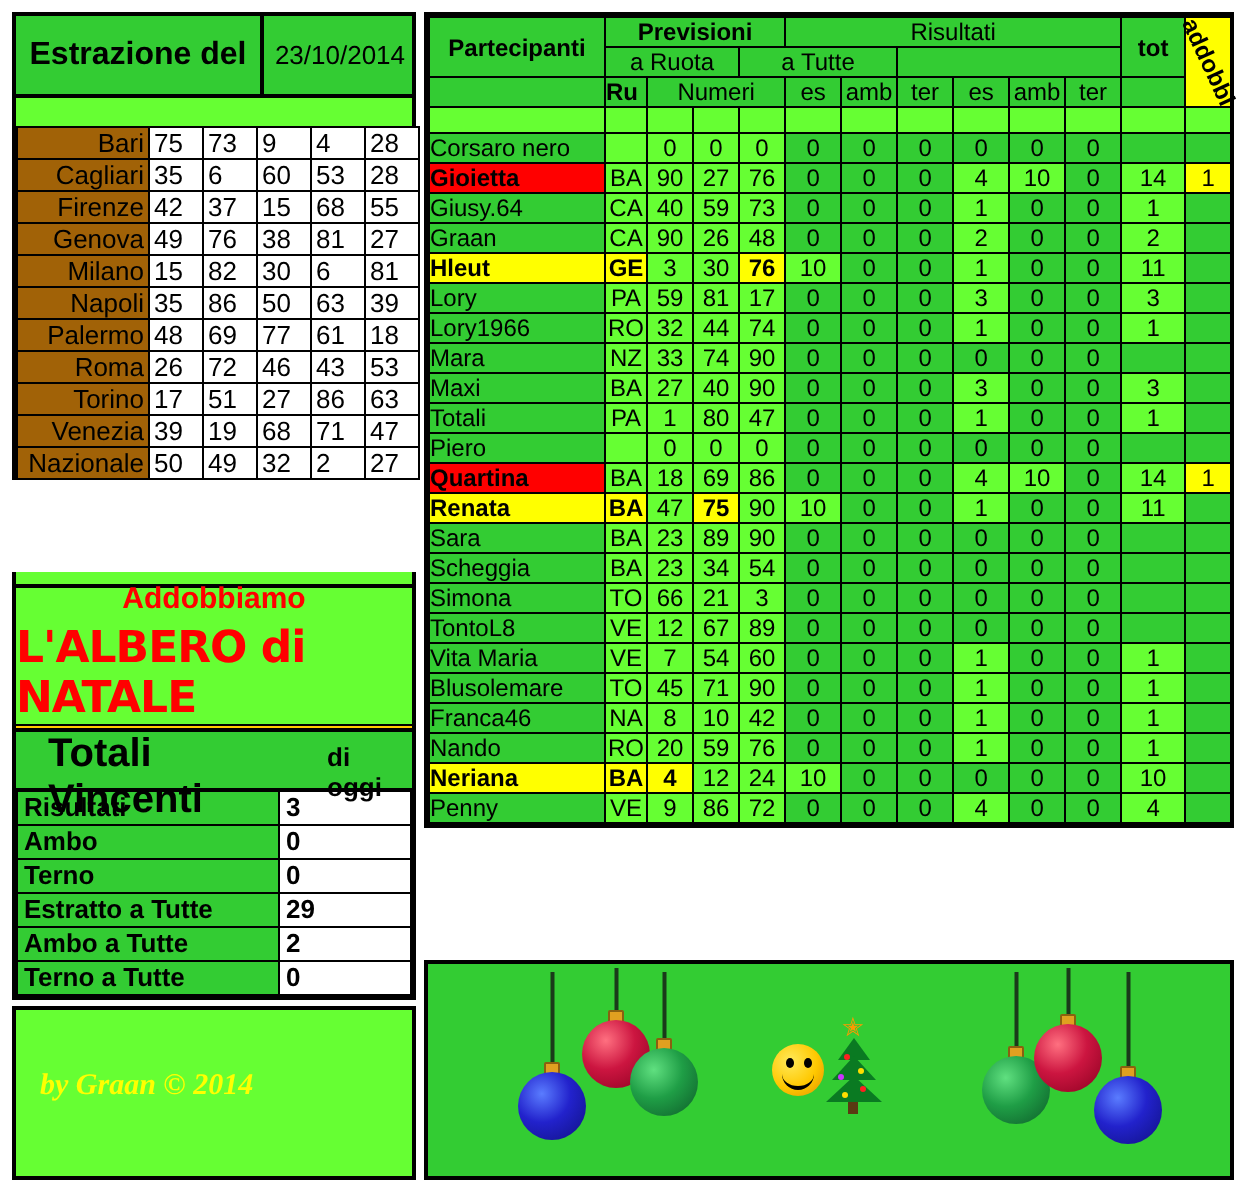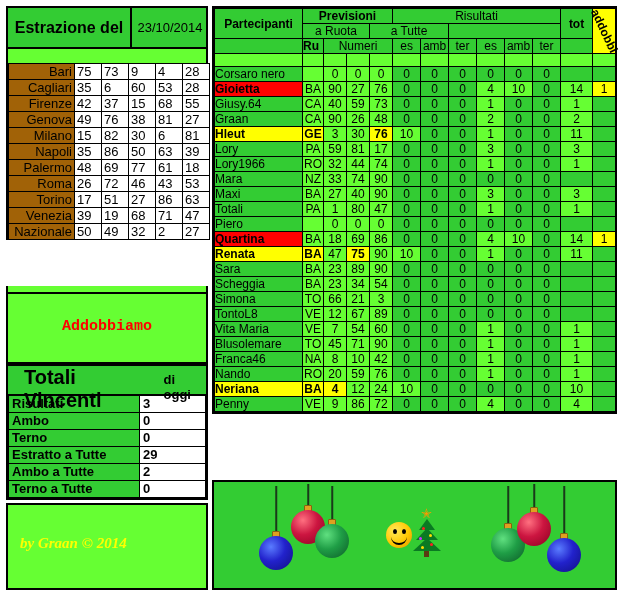--- a/index.html
+++ b/index.html
@@ -42,21 +42,21 @@
 
   #leftgap2{position:absolute;left:0;top:280px;width:202px;height:6px;
             background:#66ff33;border-left:2px solid #000;border-right:2px solid #000;
             box-sizing:border-box;}
 
   
   #banner{position:absolute;left:0;top:286px;width:202px;height:72px;
           background:#66ff33;border:2px solid #000;box-sizing:border-box;
           display:flex;flex-direction:column;align-items:center;justify-content:center;}
   #banner .b1{font-size:15px;color:#ff0000;font-weight:bold;
-              font-family:Liberation Mono, monospace;margin-bottom:4px;}
+              font-family:Liberation Sans, sans-serif;margin-bottom:4px;}
   #banner .b2{font-size:22px;color:#ff0000;font-weight:bold;letter-spacing:-0.5px;
               font-family:"DejaVu Sans", sans-serif;
               border-bottom:2px solid #ffcc00;padding-bottom:1px;}
 
   
   #totali{position:absolute;left:0;top:358px;width:202px;
           border:2px solid #000;box-sizing:border-box;background:#33cc33;}
   #tv-head{height:28px;display:flex;align-items:baseline;justify-content:center;
            background:#33cc33;padding-left:16px;}
   #tv-head .t1{font-size:20px;font-weight:bold;color:#000;}
@@ -243,20 +243,21 @@
               <td class="num">27</td>
             </tr>
           </tbody>
       </table>
     </div>
 
     <div id="leftgap2"></div>
 
     <div id="banner">
       <div class="b1">Addobbiamo</div>
+      <div class="b2">L'ALBERO di NATALE</div>
     </div>
 
     <div id="totali">
       <div id="tv-head">
         <span class="t1">Totali Vincenti</span>
         <span class="t2">di oggi</span>
       </div>
       <table>
         <tbody id="totali-body">
             <tr>

